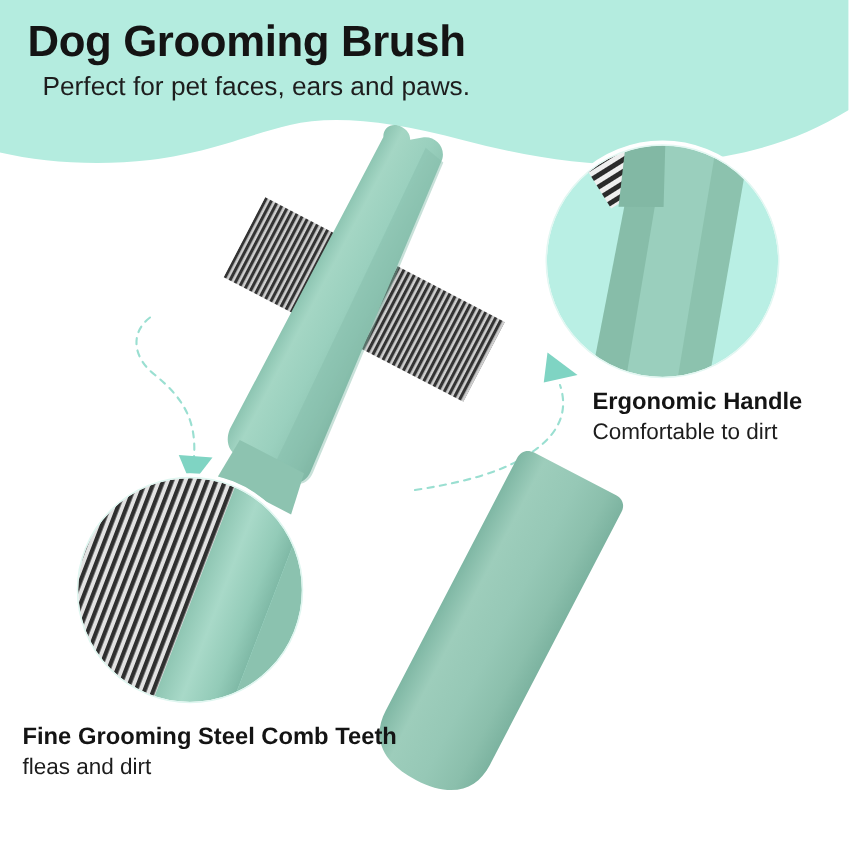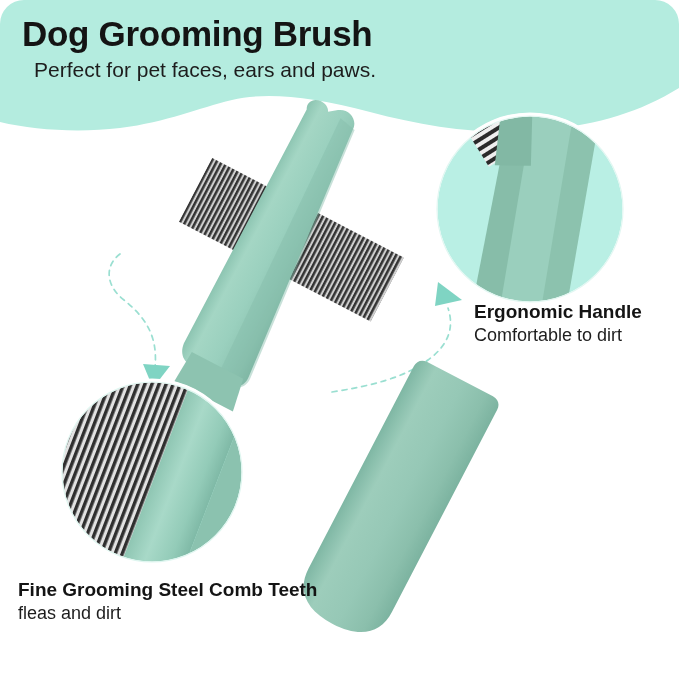--- a/index.html
+++ b/index.html
@@ -9,21 +9,20 @@
   }
   body {
     font-family: "Liberation Sans", sans-serif;
   }
   #infographic {
     position: relative;
     width: 679px;
     height: 679px;
     background: #ffffff;
     overflow: hidden;
-    border-radius: 24px;
   }
 
   
   .banner-svg {
     position: absolute;
     left: 0;
     top: 0;
     width: 679px;
     height: 160px;
   }
@@ -73,21 +72,21 @@
   }
   .callout .c-desc {
     font-size: 18px;
     font-weight: normal;
     color: #1d1d1d;
     line-height: 1.25;
     white-space: nowrap;
   }
   #callout-handle {
     left: 474px;
-    top: 300px;
+    top: 310px;
   }
   #callout-teeth {
     left: 18px;
     top: 578px;
   }
 </style>
 </head>
 <body>
 
 <div id="infographic">

